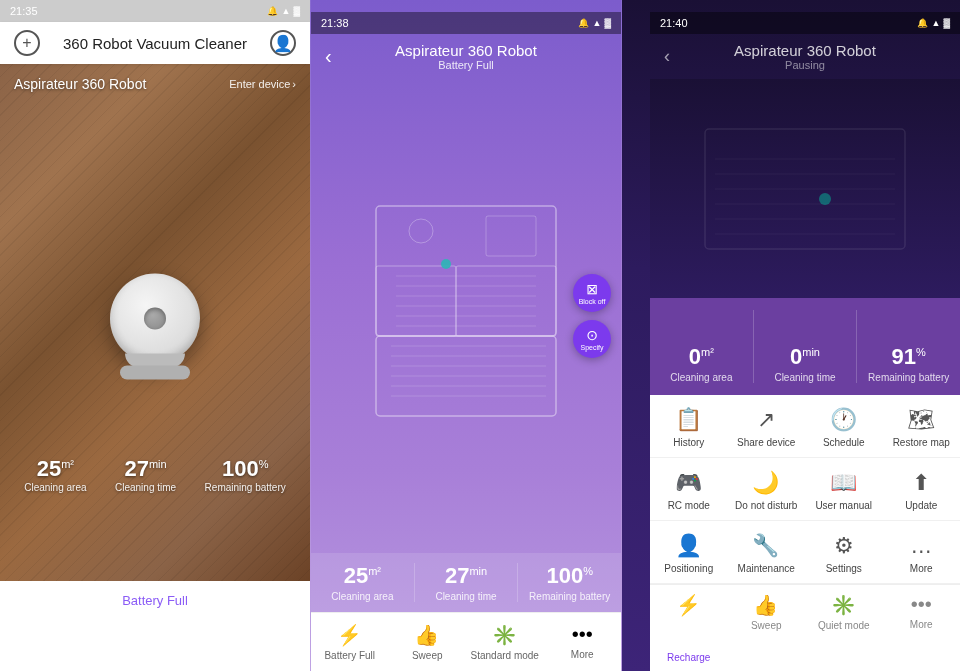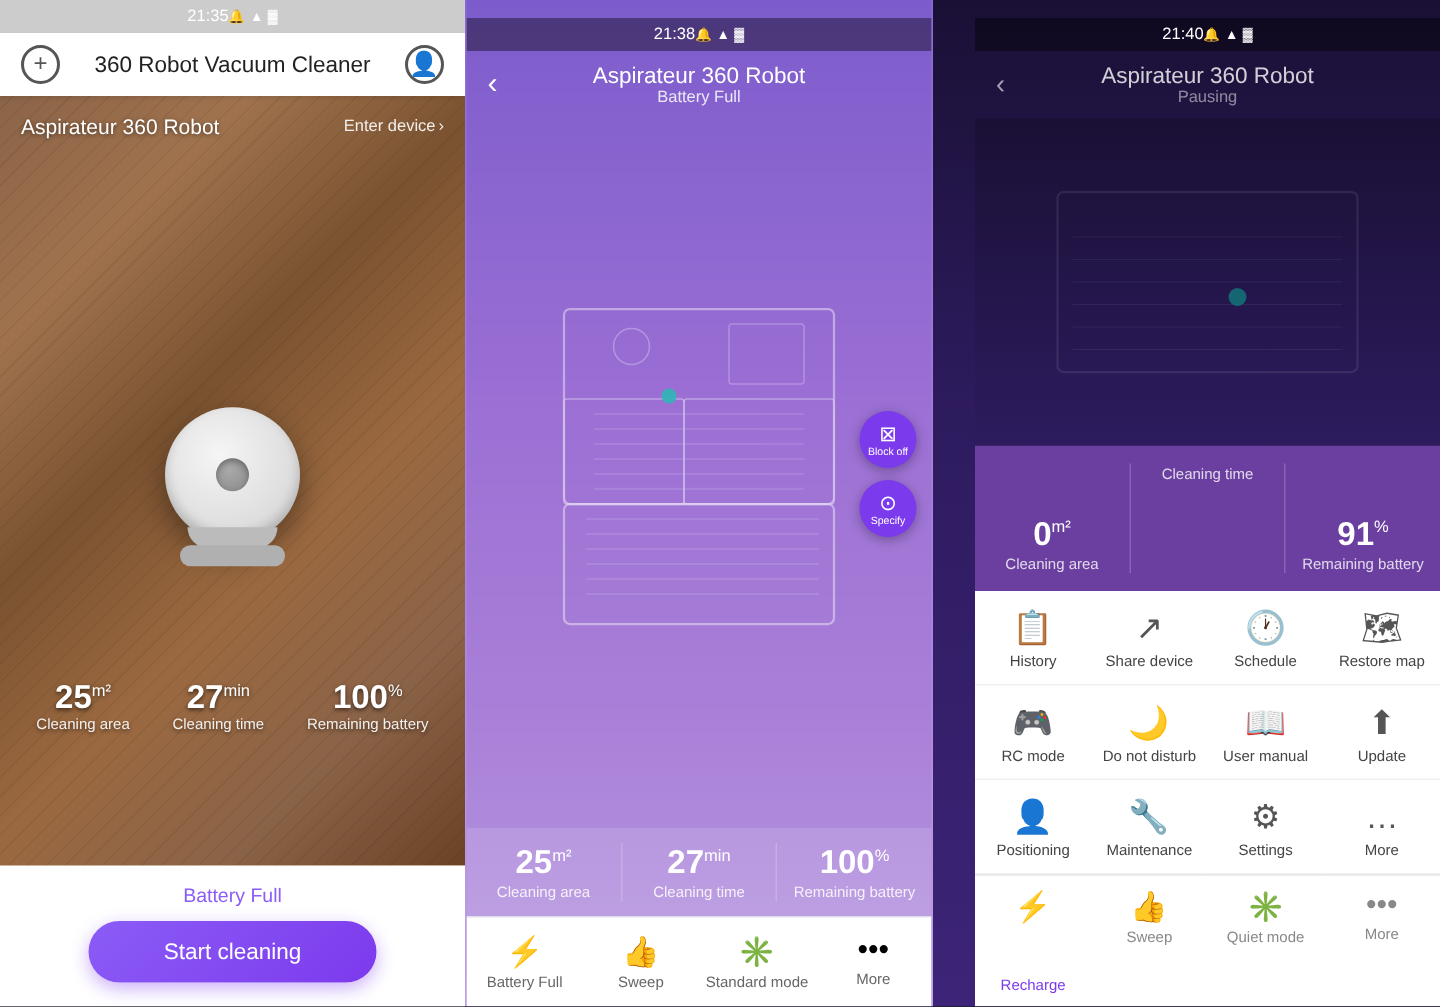--- a/index.html
+++ b/index.html
@@ -20,21 +20,21 @@
       overflow: hidden;
       position: relative;
     }
 
     .panel-1 {
       background: #f0f0f0;
     }
 
     .status-bar {
       display: flex;
-      justify-content: center;
+      justify-content: space-between;
       align-items: center;
       padding: 4px 10px;
       background: rgba(0,0,0,0.15);
       font-size: 11px;
       color: #fff;
       height: 22px;
       z-index: 10;
     }
 
     .status-bar-dark {
@@ -541,21 +541,20 @@
         <div class="stat-value">
           <span>100</span><sup>%</sup>
         </div>
         <div class="stat-label">Remaining battery</div>
       </div>
     </div>
   </div>
 
   <div class="p1-bottom-card">
     <span class="battery-status">Battery Full</span>
-    <button class="start-btn">Start cleaning</button>
   </div>
 </div>
 
 <div class="panel panel-2" style="display:flex;flex-direction:column;">
 
   <div class="status-bar status-bar-dark">
     <span>21:38</span>
     <div class="status-icons">
       <span>🔔</span>
       <span>▲</span>
@@ -673,20 +672,23 @@
   </div>
 
   <div class="p3-stats-bar">
     <div class="p3-stat">
       <div class="p3-stat-value">
         <span>0</span><sup>m²</sup>
       </div>
       <div class="p3-stat-label">Cleaning area</div>
     </div>
     <div class="p3-stat">
+      <div class="p3-stat-value">
+        <span>0</span><sup>min</sup>
+      </div>
       <div class="p3-stat-label">Cleaning time</div>
     </div>
     <div class="p3-stat">
       <div class="p3-stat-value">
         <span>91</span><sup>%</sup>
       </div>
       <div class="p3-stat-label">Remaining battery</div>
     </div>
   </div>
 

